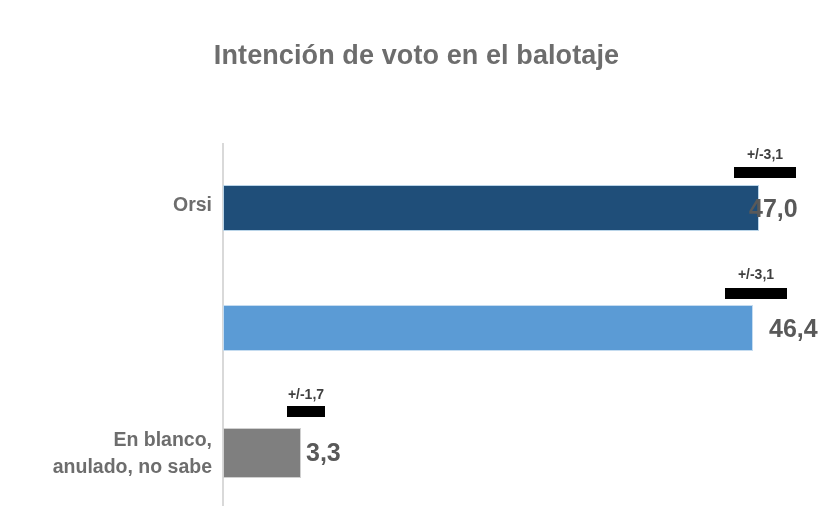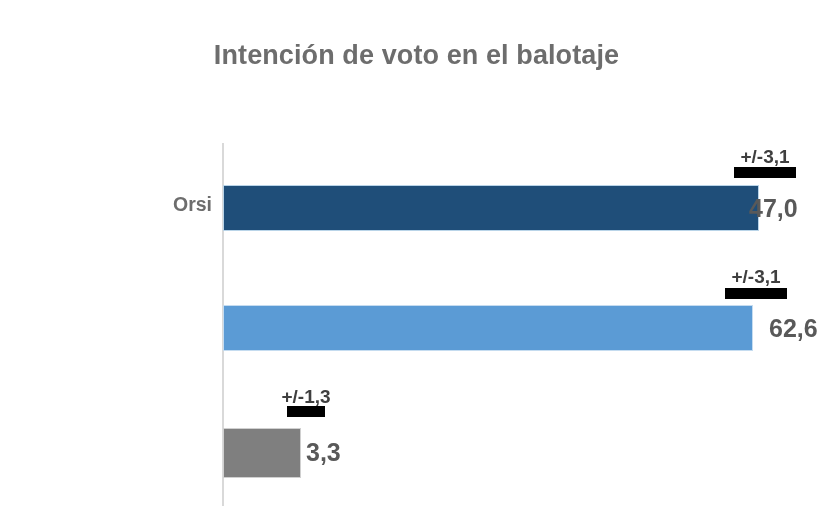--- a/index.html
+++ b/index.html
@@ -79,21 +79,21 @@
     color: #595959;
     white-space: nowrap;
   }
   .errorbar-cap {
     position: absolute;
     background: #000000;
     height: 11px;
   }
   .errorbar-text {
     position: absolute;
-    font-size: 19px;
+    font-size: 14px;
     font-weight: bold;
     color: #3f3f3f;
     text-align: center;
     white-space: nowrap;
   }
 </style>
 </head>
 <body>
 
 <div id="chart-root">
@@ -112,29 +112,33 @@
 
     <div class="value-label" style="left:749px; top:194px;">47,0</div>
 
     <div class="errorbar-cap" style="left:734px; top:167px; width:62px;"></div>
 
     <div class="errorbar-text" style="left:715px; top:146px; width:100px;">+/-3,1</div>
 
 
     <div class="bar bar-delgado" style="top:305px; height:46px; width:530px;"></div>
 
-    <div class="value-label" style="left:769px; top:314px;">62,6</div>
+    <div class="value-label" style="left:769px; top:314px;">46,4</div>
 
     <div class="errorbar-cap" style="left:725px; top:288px; width:62px;"></div>
 
     <div class="errorbar-text" style="left:706px; top:266px; width:100px;">+/-3,1</div>
 
+    <div class="cat-label" style="top:426px; line-height:27px;">
+      <div>En blanco,</div>
+      <div>anulado, no sabe</div>
+    </div>
 
     <div class="bar bar-blanco" style="top:428px; height:50px; width:78px;"></div>
 
     <div class="value-label" style="left:306px; top:438px;">3,3</div>
 
     <div class="errorbar-cap" style="left:287px; top:406px; width:38px;"></div>
 
-    <div class="errorbar-text" style="left:256px; top:386px; width:100px;">+/-1,3</div>
+    <div class="errorbar-text" style="left:256px; top:386px; width:100px;">+/-1,7</div>
 
   </div>
 </div>
 
 </body></html>

